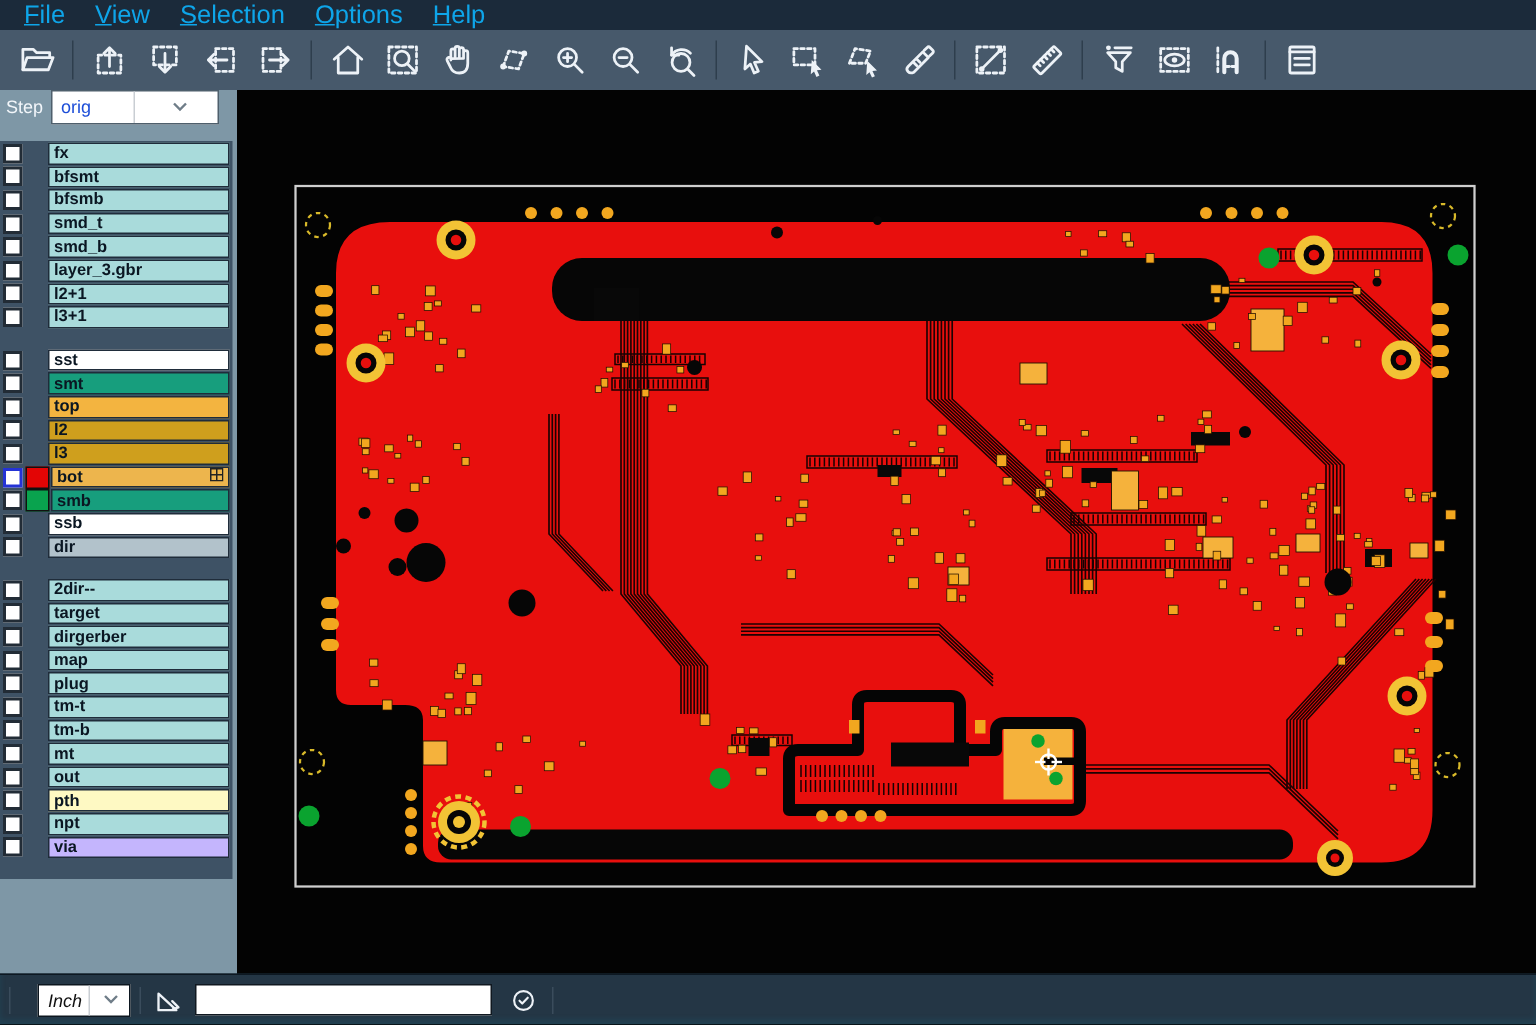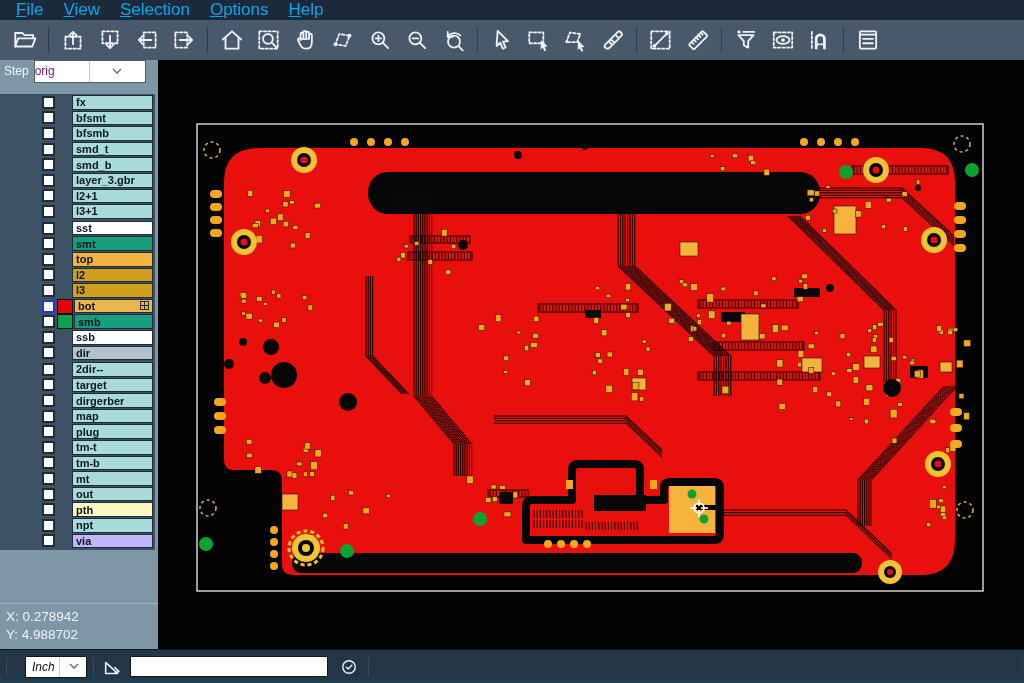--- a/index.html
+++ b/index.html
@@ -17,24 +17,24 @@
   .tsep{width:1px;height:26px;background:#2e3e4d;margin:0 5px;}
   .ticon{stroke:#edf2f7;fill:none;stroke-width:1.7;stroke-linecap:round;stroke-linejoin:round;}
   .ticon .dash{stroke-dasharray:2.2 2;}
   .ticon .fil{fill:#edf2f7;stroke:none;}
   
   .sidebar{position:absolute;top:60px;left:0;width:158px;bottom:33px;background:#7e97a6;}
   .steprow{height:22px;display:flex;align-items:center;padding-left:4px;border-radius:15px;}
   .steplabel{color:#f2f6fa;font-size:12px;margin-right:5px;}
   .stepselect{width:110px;height:21px;background:#fff;border:1px solid #4e5f6c;
               display:flex;align-items:center;}
-  .stepselect span{flex:1;font-size:12px;color:#701a75;padding-left:0;}
+  .stepselect span{flex:1;font-size:12px;color:#1d4ed8;padding-left:6px;}
   .chev{width:16px;height:100%;display:flex;align-items:center;justify-content:center;border-left:1px solid #c9ced3;}
   .layerlist{position:absolute;top:34px;left:0;width:155px;background:#3e5265;padding-top:1px;}
-  .lgroup{margin-bottom:2px;padding-left:40px;}
+  .lgroup{margin-bottom:14px;}
   .lrow{height:14.6px;margin-bottom:1px;display:flex;align-items:center;}
   .cbcell{width:17px;display:flex;justify-content:center;}
   .cb{width:9px;height:9px;background:#fff;border:2px solid #222c36;}
   .cb.sel{border-color:#2433d6;}
   .swcell{width:14px;height:13px;margin-right:1px;}
   .llabel{flex:1;height:12.6px;border:1px solid #1f2c3a;display:flex;align-items:center;
           padding:0 3px;font-size:11px;font-weight:bold;color:#0a1622;margin-right:2px;line-height:12px;}
   .gridic{margin-left:auto;}
   .coords{position:absolute;left:0;right:0;bottom:0;height:42px;border-top:1px solid #9fb2bd;
           padding:4px 0 0 6px;color:#eef4f8;font-size:13.5px;}
@@ -433,24 +433,20 @@
           </div>
           <div class="lrow">
             <div class="cbcell">
               <div class="cb"></div>
             </div>
             <div class="swcell"></div>
             <div class="llabel" style="background: #c4b5fd;">via</div>
           </div>
         </div>
       </div>
-    <div class="coords">
-      <div>X: 0.278942</div>
-      <div>Y: 4.988702</div>
-    </div>
   </div>
 
   <div class="canvas">
     <svg id="pcbsvg" width="866" height="590" viewBox="0 0 866 590">
         <rect x="39" y="64" width="786" height="467" fill="none" stroke="#cfcfcf" stroke-width="1.5"></rect>
         <path d="M102,88 H763 Q797,88 797,122 V480 Q797,515 763,515 H136 Q124,515 124,504 V420 Q124,410 112,410 H76 Q66,410 66,400 V122 Q66,88 102,88 Z" fill="#e80f0d"></path>
         <g>
           <polyline points="256,154 256,336 296,384 296,416" fill="none" stroke="#1c0202" stroke-width="1.1"></polyline>
           <polyline points="258.2,154 258.2,336 298.2,384 298.2,416" fill="none" stroke="#1c0202" stroke-width="1.1"></polyline>
           <polyline points="260.4,154 260.4,336 300.4,384 300.4,416" fill="none" stroke="#1c0202" stroke-width="1.1"></polyline>

